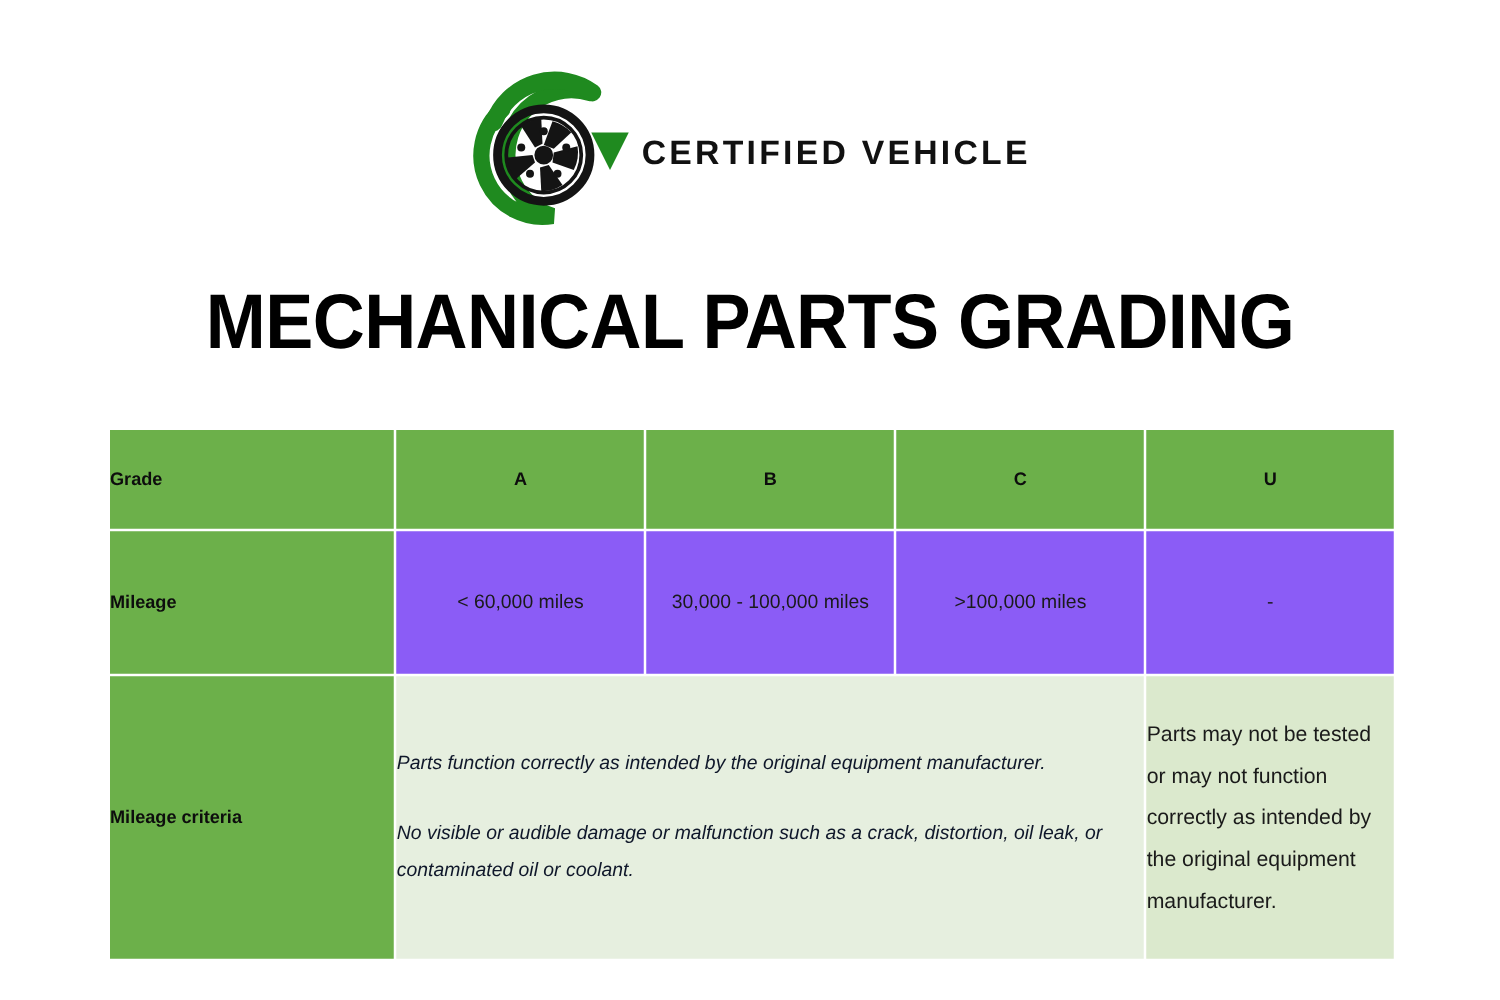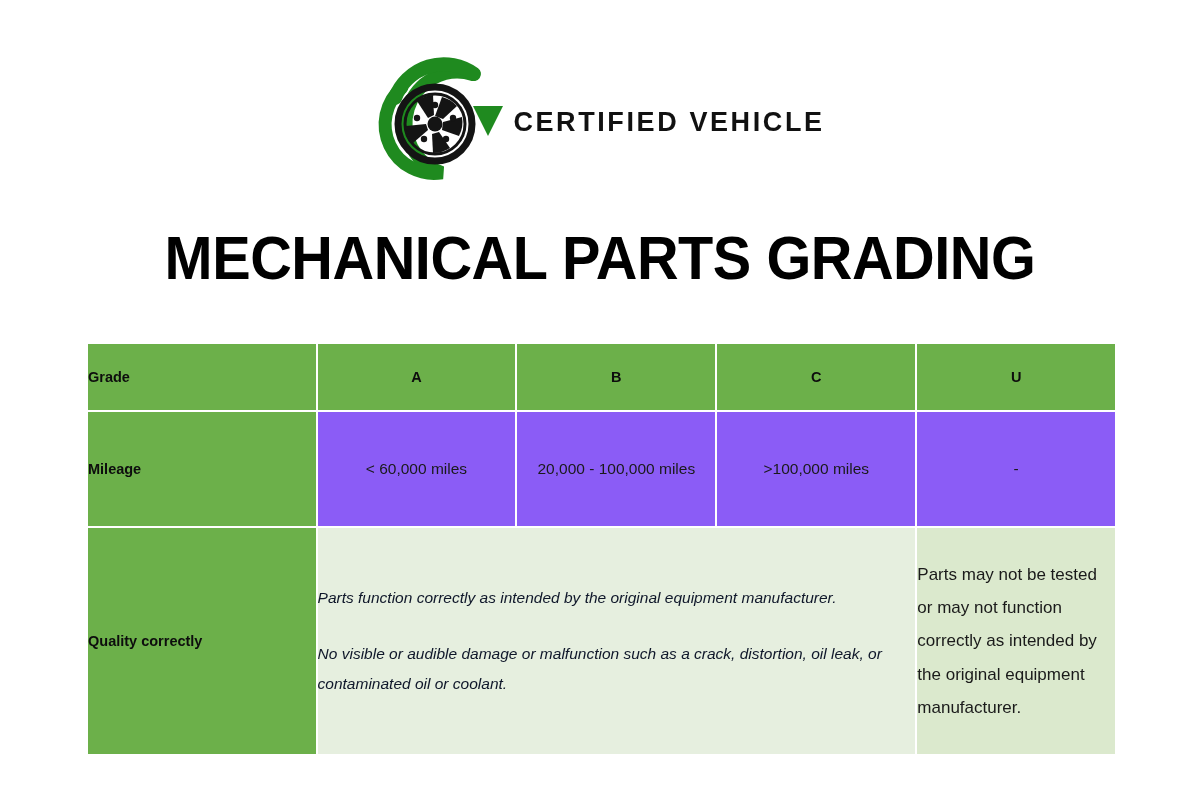--- a/index.html
+++ b/index.html
@@ -90,21 +90,21 @@
     padding: 0;
     font-family: "Liberation Sans", sans-serif;
   }
 
   
   .hdr-cell {
     background: #6cb04a;
     color: #0d0d0d;
     font-weight: bold;
     font-size: 14.5px;
-    height: 66px;
+    height: 79px;
   }
   .hdr-label { padding-left: 14px; text-align: left; }
   .hdr-grade { text-align: center; }
 
   
   .row-label {
     background: #6cb04a;
     color: #0d0d0d;
     font-weight: bold;
     font-size: 14.5px;
@@ -210,27 +210,27 @@
         <td class="hdr-cell hdr-label">Grade</td>
         <td class="hdr-cell hdr-grade">A</td>
         <td class="hdr-cell hdr-grade">B</td>
         <td class="hdr-cell hdr-grade">C</td>
         <td class="hdr-cell hdr-grade">U</td>
       </tr>
 
       <tr class="mileage-row">
         <td class="row-label">Mileage</td>
         <td class="mileage-cell">&lt; 60,000 miles</td>
-        <td class="mileage-cell">20,000 - 100,000 miles</td>
+        <td class="mileage-cell">30,000 - 100,000 miles</td>
         <td class="mileage-cell">&gt;100,000 miles</td>
         <td class="mileage-cell">-</td>
       </tr>
 
       <tr class="quality-row">
-        <td class="row-label">Quality correctly</td>
+        <td class="row-label">Mileage criteria</td>
         <td class="quality-body" colspan="3">
           <p>Parts function correctly as intended by the original equipment manufacturer.</p>
           <p>No visible or audible damage or malfunction such as a crack, distortion, oil leak, or contaminated oil or coolant.</p>
         </td>
         <td class="quality-u">Parts may not be tested or may not function correctly as intended by the original equipment manufacturer.</td>
       </tr>
     </tbody>
   </table>
 
 </div>

